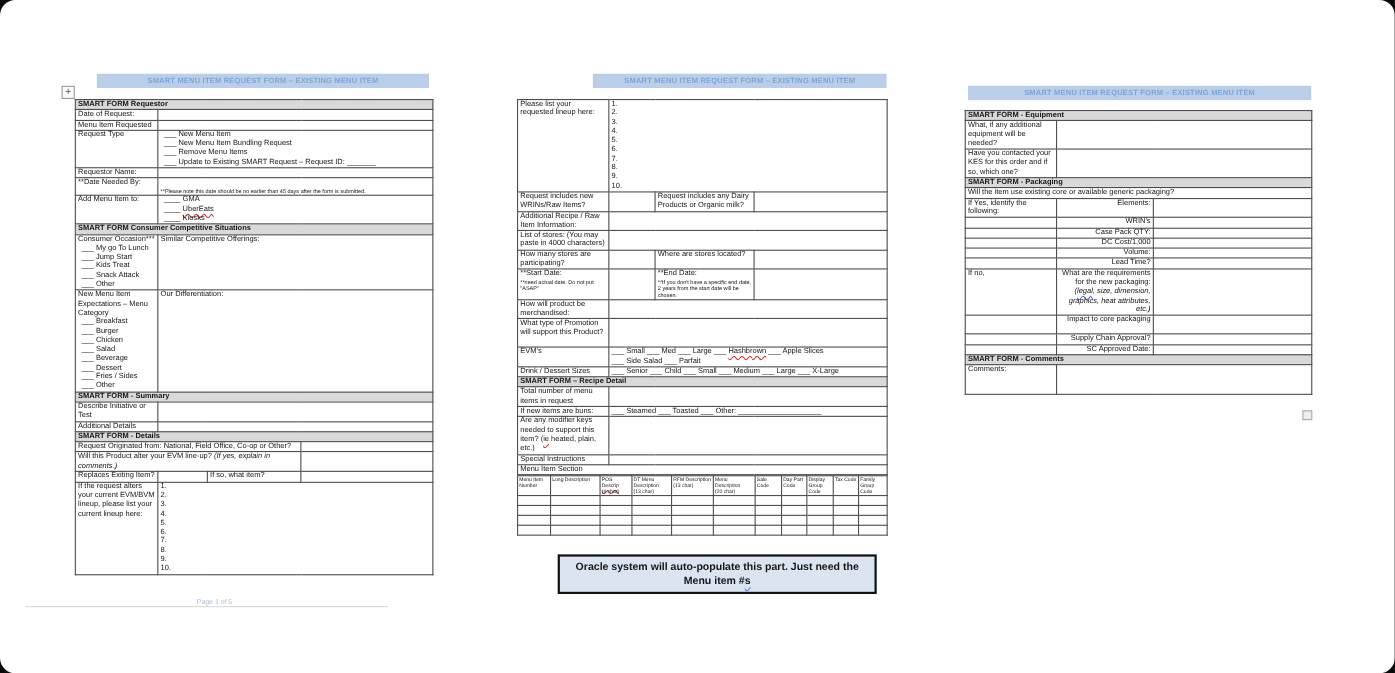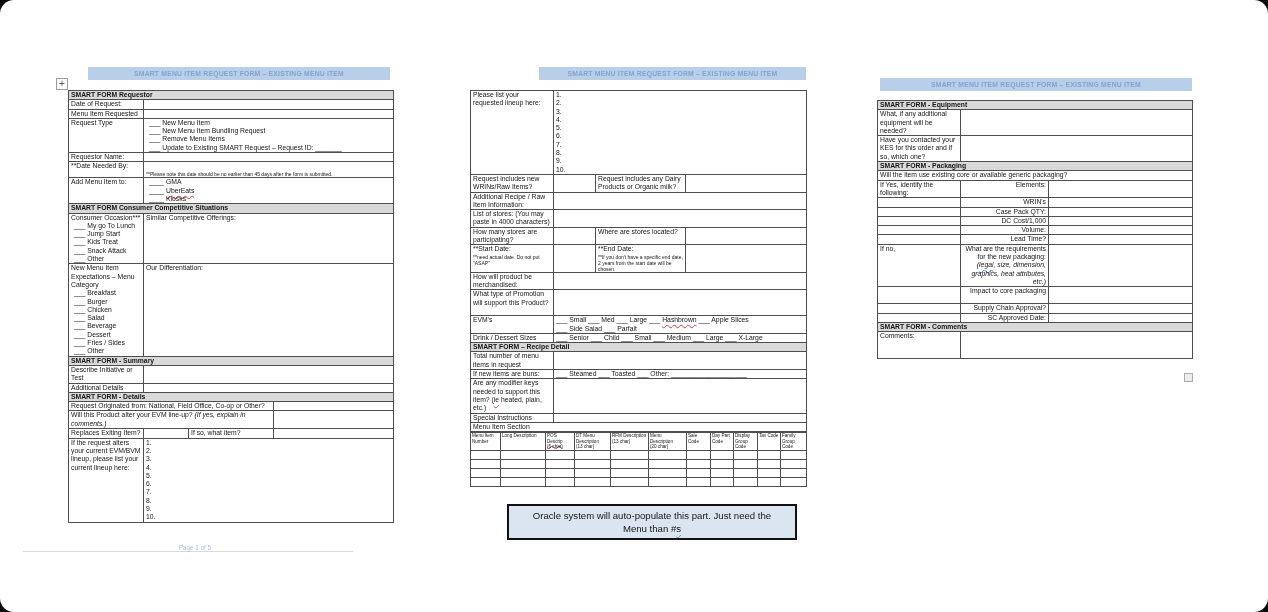--- a/index.html
+++ b/index.html
@@ -14,21 +14,21 @@
   td.blank{background:#ffffff;}
   .opt{padding-left:3px;}
   .note{font-size:5px;line-height:6px;}
   .pre{white-space:pre-line;}
   .it{font-style:italic;}
   .right{text-align:right;}
   .sq-red{text-decoration:underline wavy #d23f3f 1px;text-underline-offset:1.5px;}
   .sq-blue{text-decoration:underline wavy #5a7fd6 1px;text-underline-offset:1.5px;}
   table.mt td{font-size:4.6px;line-height:5.5px;padding:0 1px;}
   .notebox{position:absolute;left:507px;top:504px;width:286px;height:32px;background:#dbe5f1;border:2px solid #111;
-           display:flex;flex-direction:column;align-items:center;justify-content:center;font-weight:normal;
+           display:flex;flex-direction:column;align-items:center;justify-content:center;font-weight:bold;
            font-size:9.6px;line-height:13px;z-index:5;text-align:center;}
   .handle{position:absolute;left:56px;top:78px;width:10px;height:10px;border:1px solid #9a9a9a;background:#fbfbfb;
           color:#555;font-size:10px;line-height:10px;text-align:center;z-index:3;}
   .rhandle{position:absolute;left:1184px;top:373px;width:7px;height:7px;border:1px solid #ababab;background:#ededed;}
   .footline{position:absolute;left:23px;top:551px;width:330px;height:1px;background:#d9d9d9;}
   .foottext{position:absolute;left:120px;top:544px;width:150px;text-align:center;font-size:6.3px;color:#a9c0de;}
   .vfill{height:8px;}
 </style>
 </head>
 <body>
@@ -344,21 +344,21 @@
             <td></td>
             <td></td>
             <td></td>
           </tr>
     </tbody>
       </table>
   </div>
 
   <div class="notebox">
     <div>Oracle system will auto-populate this part. Just need the</div>
-    <div><span>Menu than #</span><span class="sq-blue">s</span></div>
+    <div><span>Menu item #</span><span class="sq-blue">s</span></div>
   </div>
 
   <div class="page" style="left:877px;top:100px;width:315px;">
     <table class="t">
       <colgroup>
           <col style="width:83px">
           <col style="width:88px">
           <col style="width:144px">
         </colgroup>
       <tbody>

